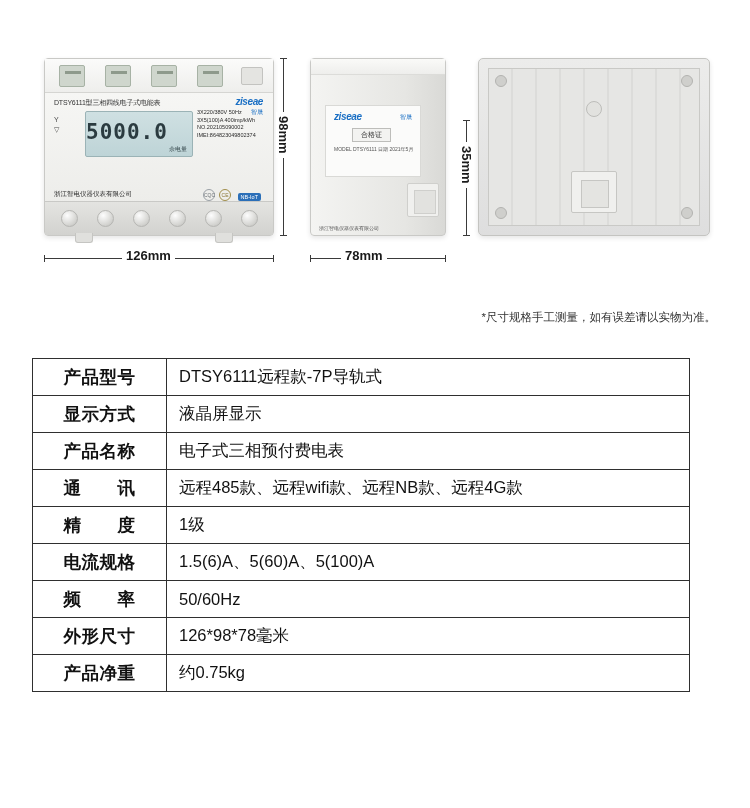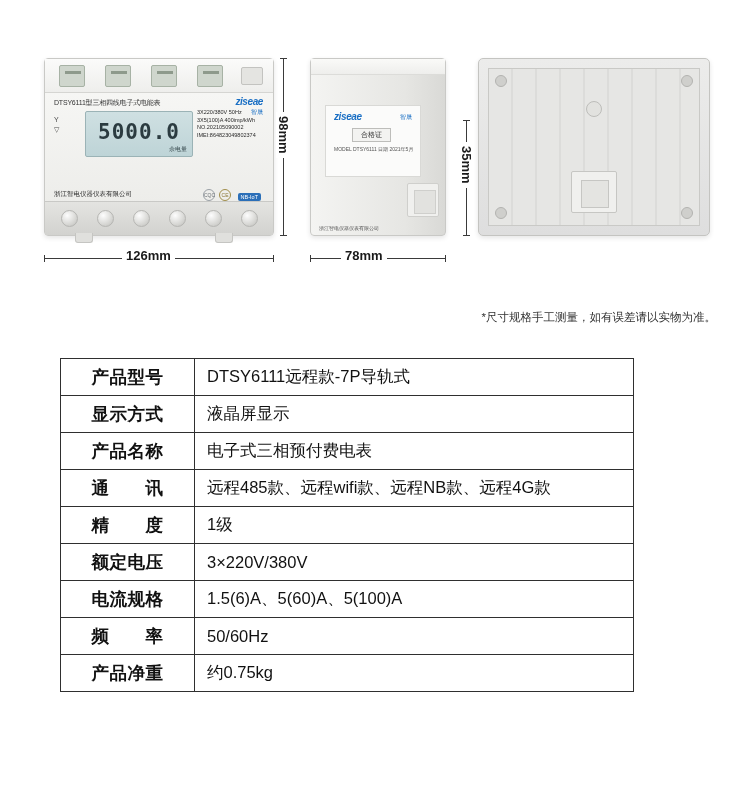--- a/index.html
+++ b/index.html
@@ -89,21 +89,21 @@
 
   .lcd {
     position:absolute; left:40px; top:18px;
     width:108px; height:46px;
     background: linear-gradient(180deg,#cfe0e2 0%, #bed4d7 100%);
     border:1px solid #9bb3b6;
     border-radius:2px;
   }
   .lcd-num {
     position:absolute; left:0; right:0; top:8px;
-    text-align:center;
+    text-align:left;
     font-family: "DejaVu Sans Mono", monospace;
     font-size: 21px;
     font-weight: bold;
     color:#2b3b40;
     letter-spacing: 1px;
   }
   .lcd-unit {
     position:absolute; right:5px; bottom:2px;
     font-size:6px; color:#3c4f53;
   }
@@ -284,23 +284,23 @@
     position:absolute;
     right: 34px; top: 310px;
     font-size: 11.5px;
     color: #333;
     margin-left: 40px;
   }
 
   
   .spec-table {
     position:absolute;
-    left: 60px;
+    left: 32px;
     top: 358px;
-    width: 574px;
+    width: 658px;
     border-collapse: collapse;
     padding-left: 16px;
   }
   .spec-table td {
     border: 1px solid #2f2f2f;
     height: 37px;
     vertical-align: middle;
   }
   .spec-table td.k {
     width: 134px;
@@ -424,29 +424,29 @@
     </tr>
     <tr>
       <td class="k">通　　讯</td>
       <td class="v">远程485款、远程wifi款、远程NB款、远程4G款</td>
     </tr>
     <tr>
       <td class="k">精　　度</td>
       <td class="v">1级</td>
     </tr>
     <tr>
-      <td class="k">额定电压</td>
-      <td class="v">3×220V/380V</td>
-    </tr>
-    <tr>
       <td class="k">电流规格</td>
       <td class="v">1.5(6)A、5(60)A、5(100)A</td>
     </tr>
     <tr>
       <td class="k">频　　率</td>
       <td class="v">50/60Hz</td>
     </tr>
     <tr>
+      <td class="k">外形尺寸</td>
+      <td class="v">126*98*78毫米</td>
+    </tr>
+    <tr>
       <td class="k">产品净重</td>
       <td class="v">约0.75kg</td>
     </tr>
   </tbody>
 </table>
 
 </body></html>

